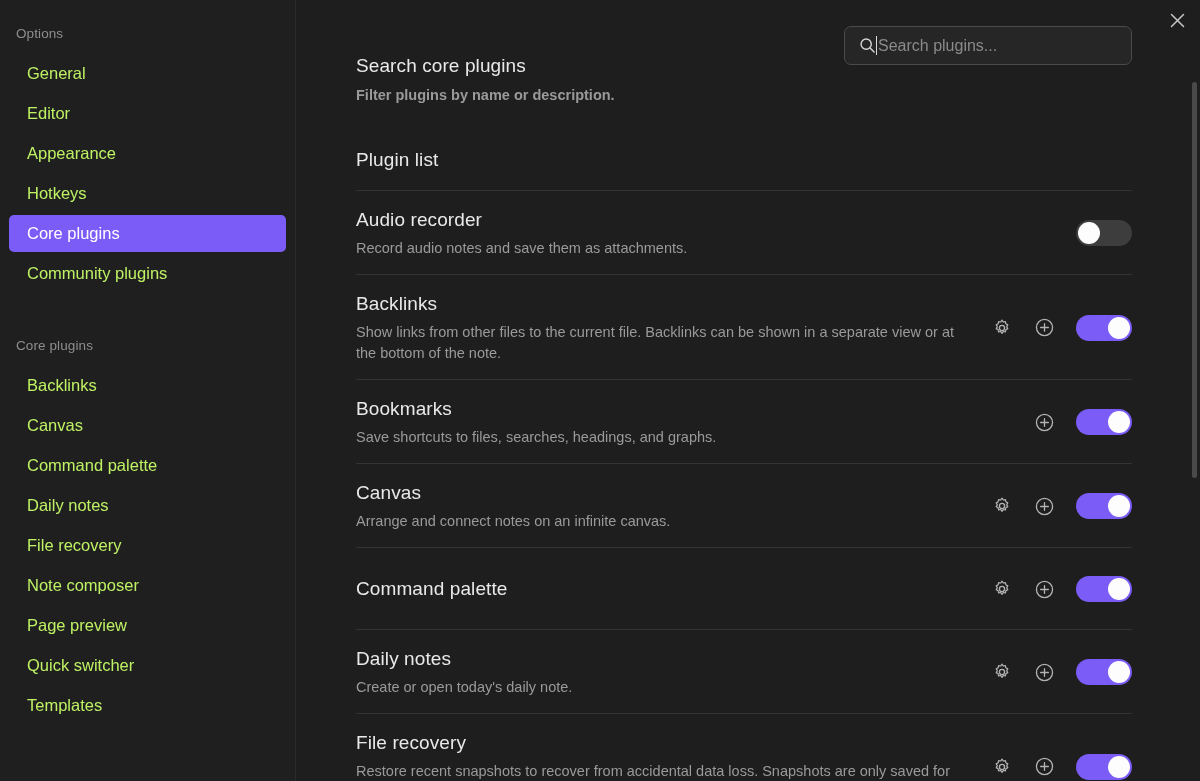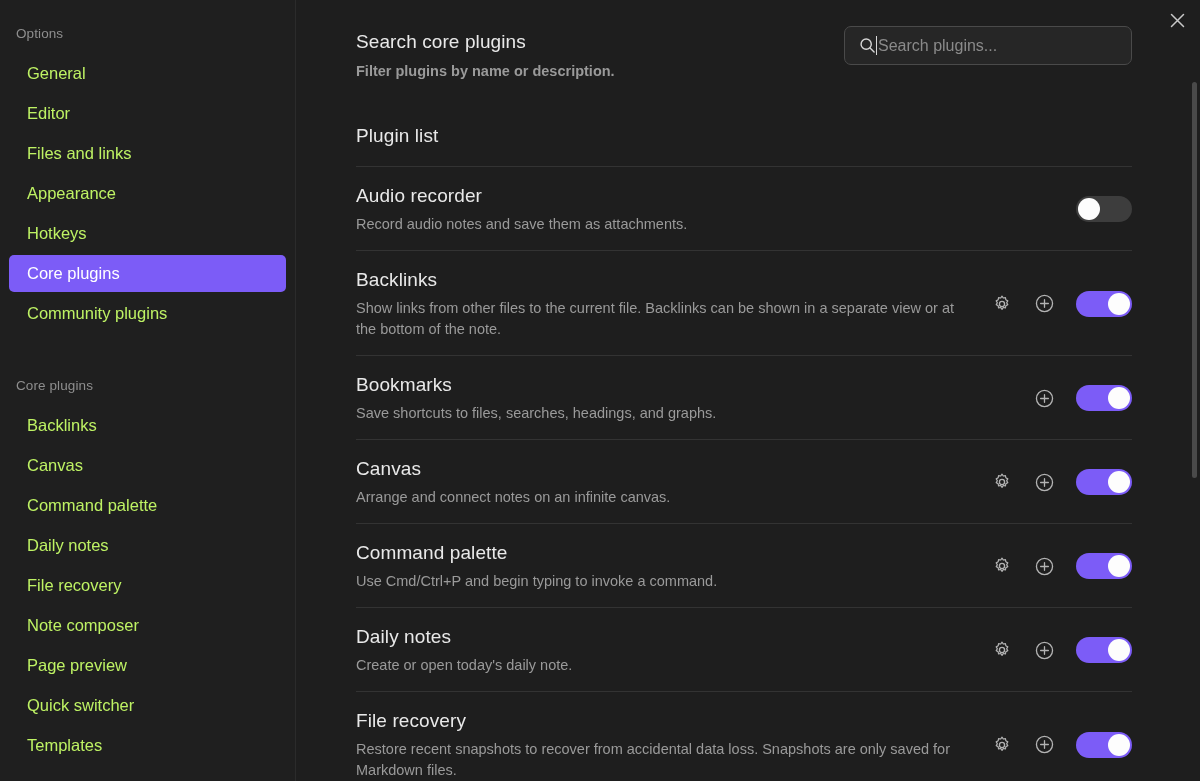--- a/index.html
+++ b/index.html
@@ -80,20 +80,21 @@
   }
 
   .search-text-block { padding-top: 3px; max-width: 470px; }
 
   .setting-title {
     font-size: 19px;
     color: #e9e9e9;
     font-weight: 400;
     line-height: 26px;
     letter-spacing: 0.1px;
+    margin-top: 24px;
   }
 
   .setting-desc {
     font-size: 14.5px;
     color: #9a9a9a;
     line-height: 21px;
     margin-top: 6px;
     font-weight: bold;
   }
 
@@ -264,21 +265,20 @@
 </style>
 </head>
 <body>
 
 <aside class="sidebar">
   <div class="nav-group">
     <div class="nav-section-header">Options</div>
     <div id="options-nav">
         <div class="nav-item">General</div>
         <div class="nav-item">Editor</div>
-        <div class="nav-item">Files and links</div>
         <div class="nav-item">Appearance</div>
         <div class="nav-item">Hotkeys</div>
         <div class="nav-item active">Core plugins</div>
         <div class="nav-item">Community plugins</div>
       </div>
   </div>
 
   <div class="nav-gap"></div>
 
   <div class="nav-group">
@@ -423,21 +423,20 @@
               </svg>
             </div>
             <div class="toggle on">
               <div class="knob"></div>
             </div>
           </div>
         </div>
         <div class="plugin-row">
           <div class="plugin-info">
             <div class="plugin-name">Command palette</div>
-            <div class="plugin-desc">Use Cmd/Ctrl+P and begin typing to invoke a command.</div>
           </div>
           <div class="plugin-controls">
             <div class="icon-btn">
               <svg width="20" height="20" viewBox="0 0 24 24" fill="none" aria-hidden="true">
                 <circle cx="12" cy="12" r="3.1" stroke="currentColor" stroke-width="1.6"></circle>
                 <path d="M12 2.6l1.5 2.2 2.6-.5.5 2.6 2.3 1.3-1.3 2.3 1.3 2.3-2.3 1.3-.5 2.6-2.6-.5L12 18.4l-1.5-2.2-2.6.5-.5-2.6-2.3-1.3 1.3-2.3L5.1 8.2l2.3-1.3.5-2.6 2.6.5L12 2.6z" stroke="currentColor" stroke-width="1.5" stroke-linejoin="round"></path>
               </svg>
             </div>
             <div class="icon-btn">
               <svg width="21" height="21" viewBox="0 0 24 24" fill="none" aria-hidden="true">

